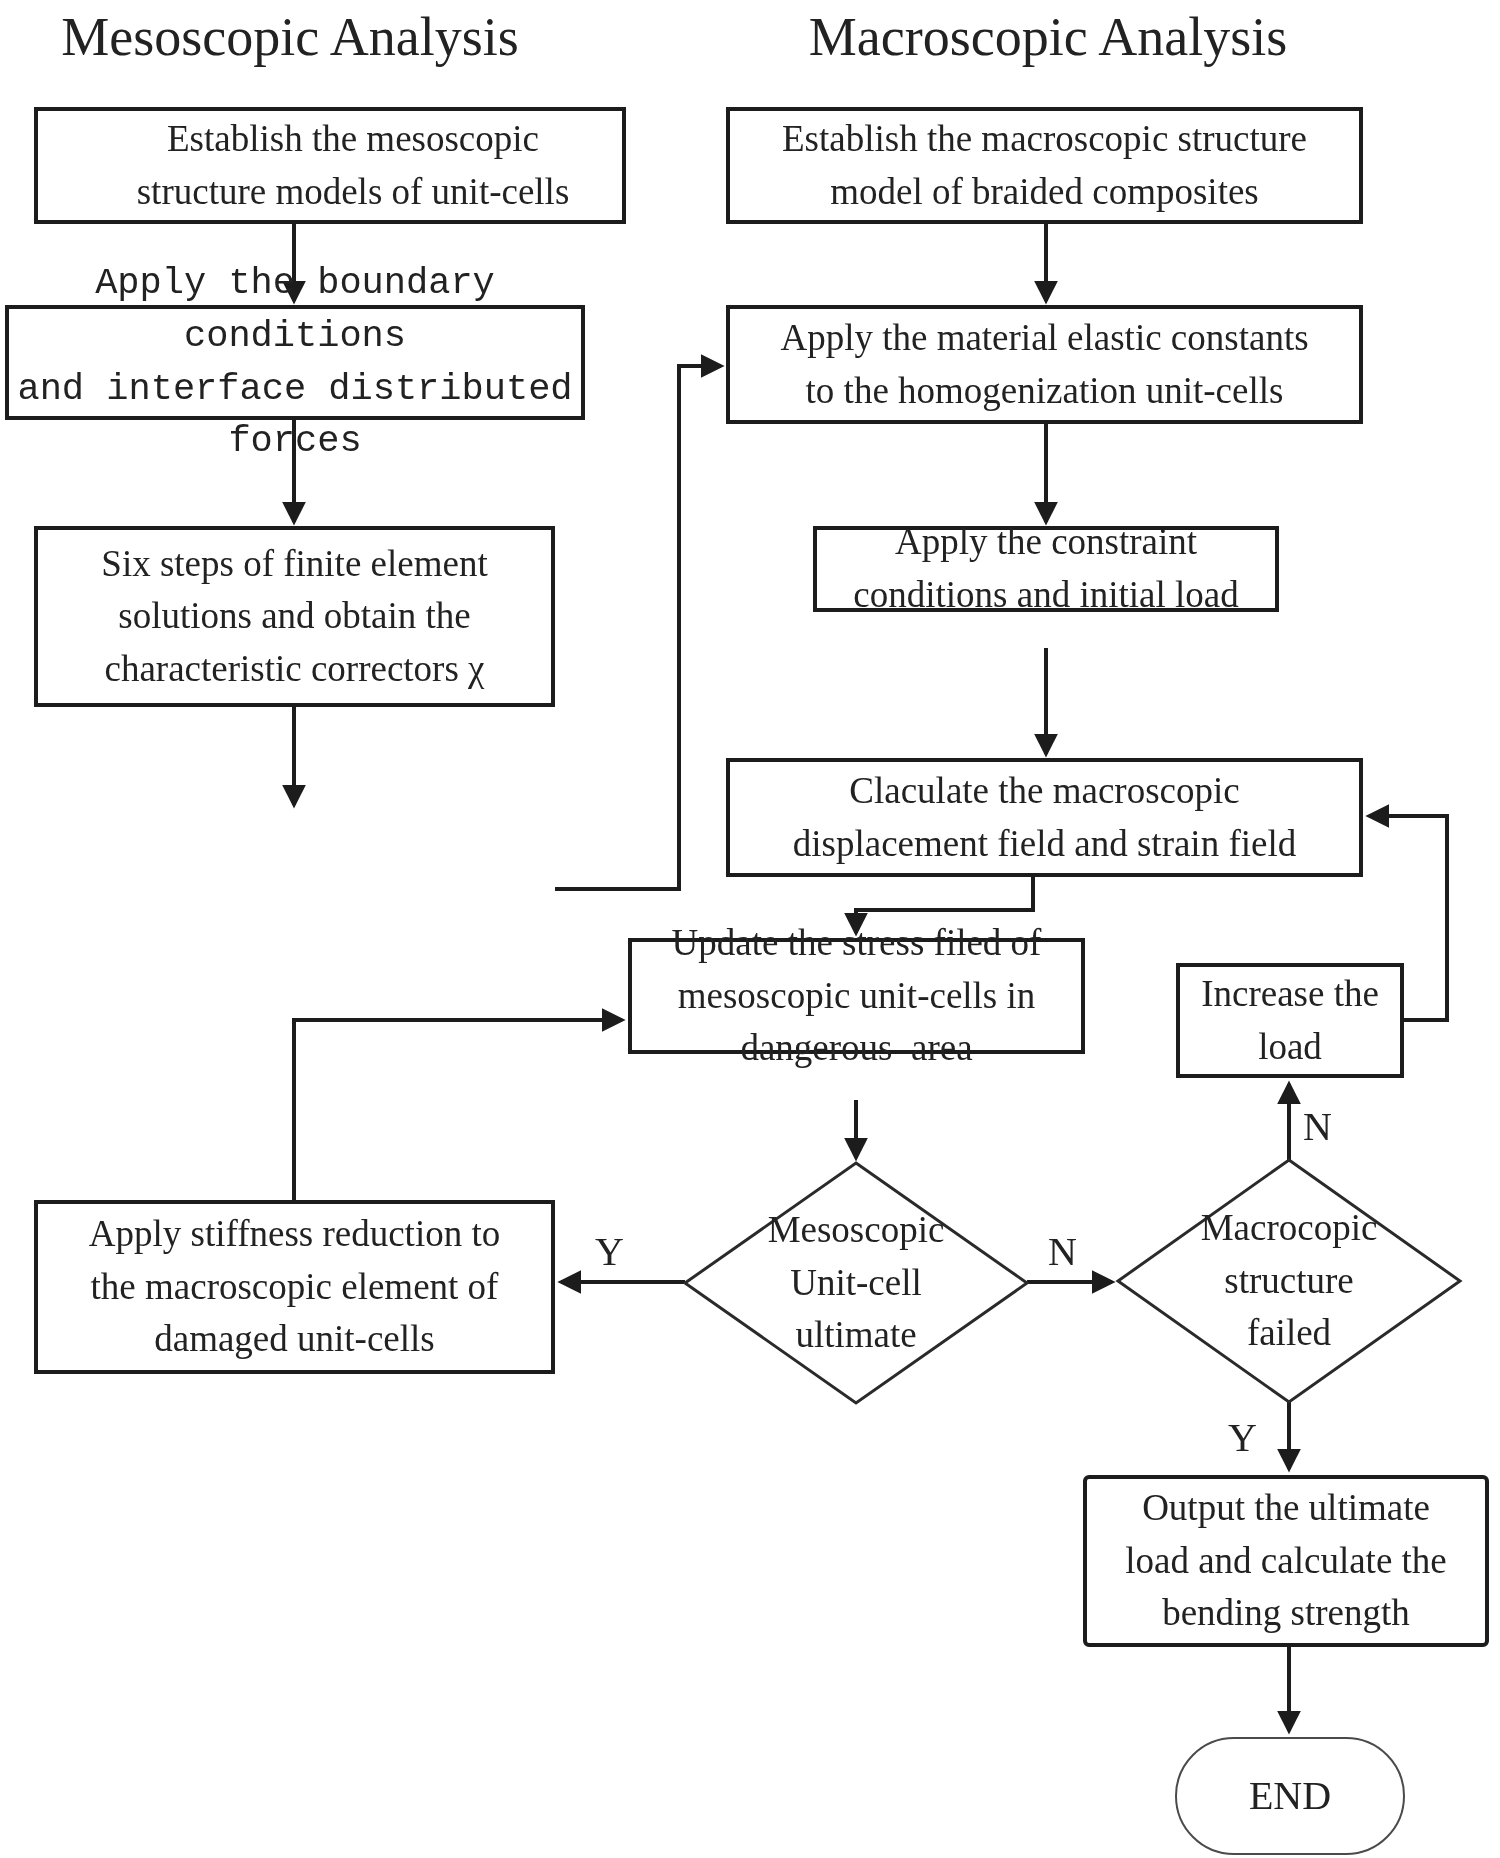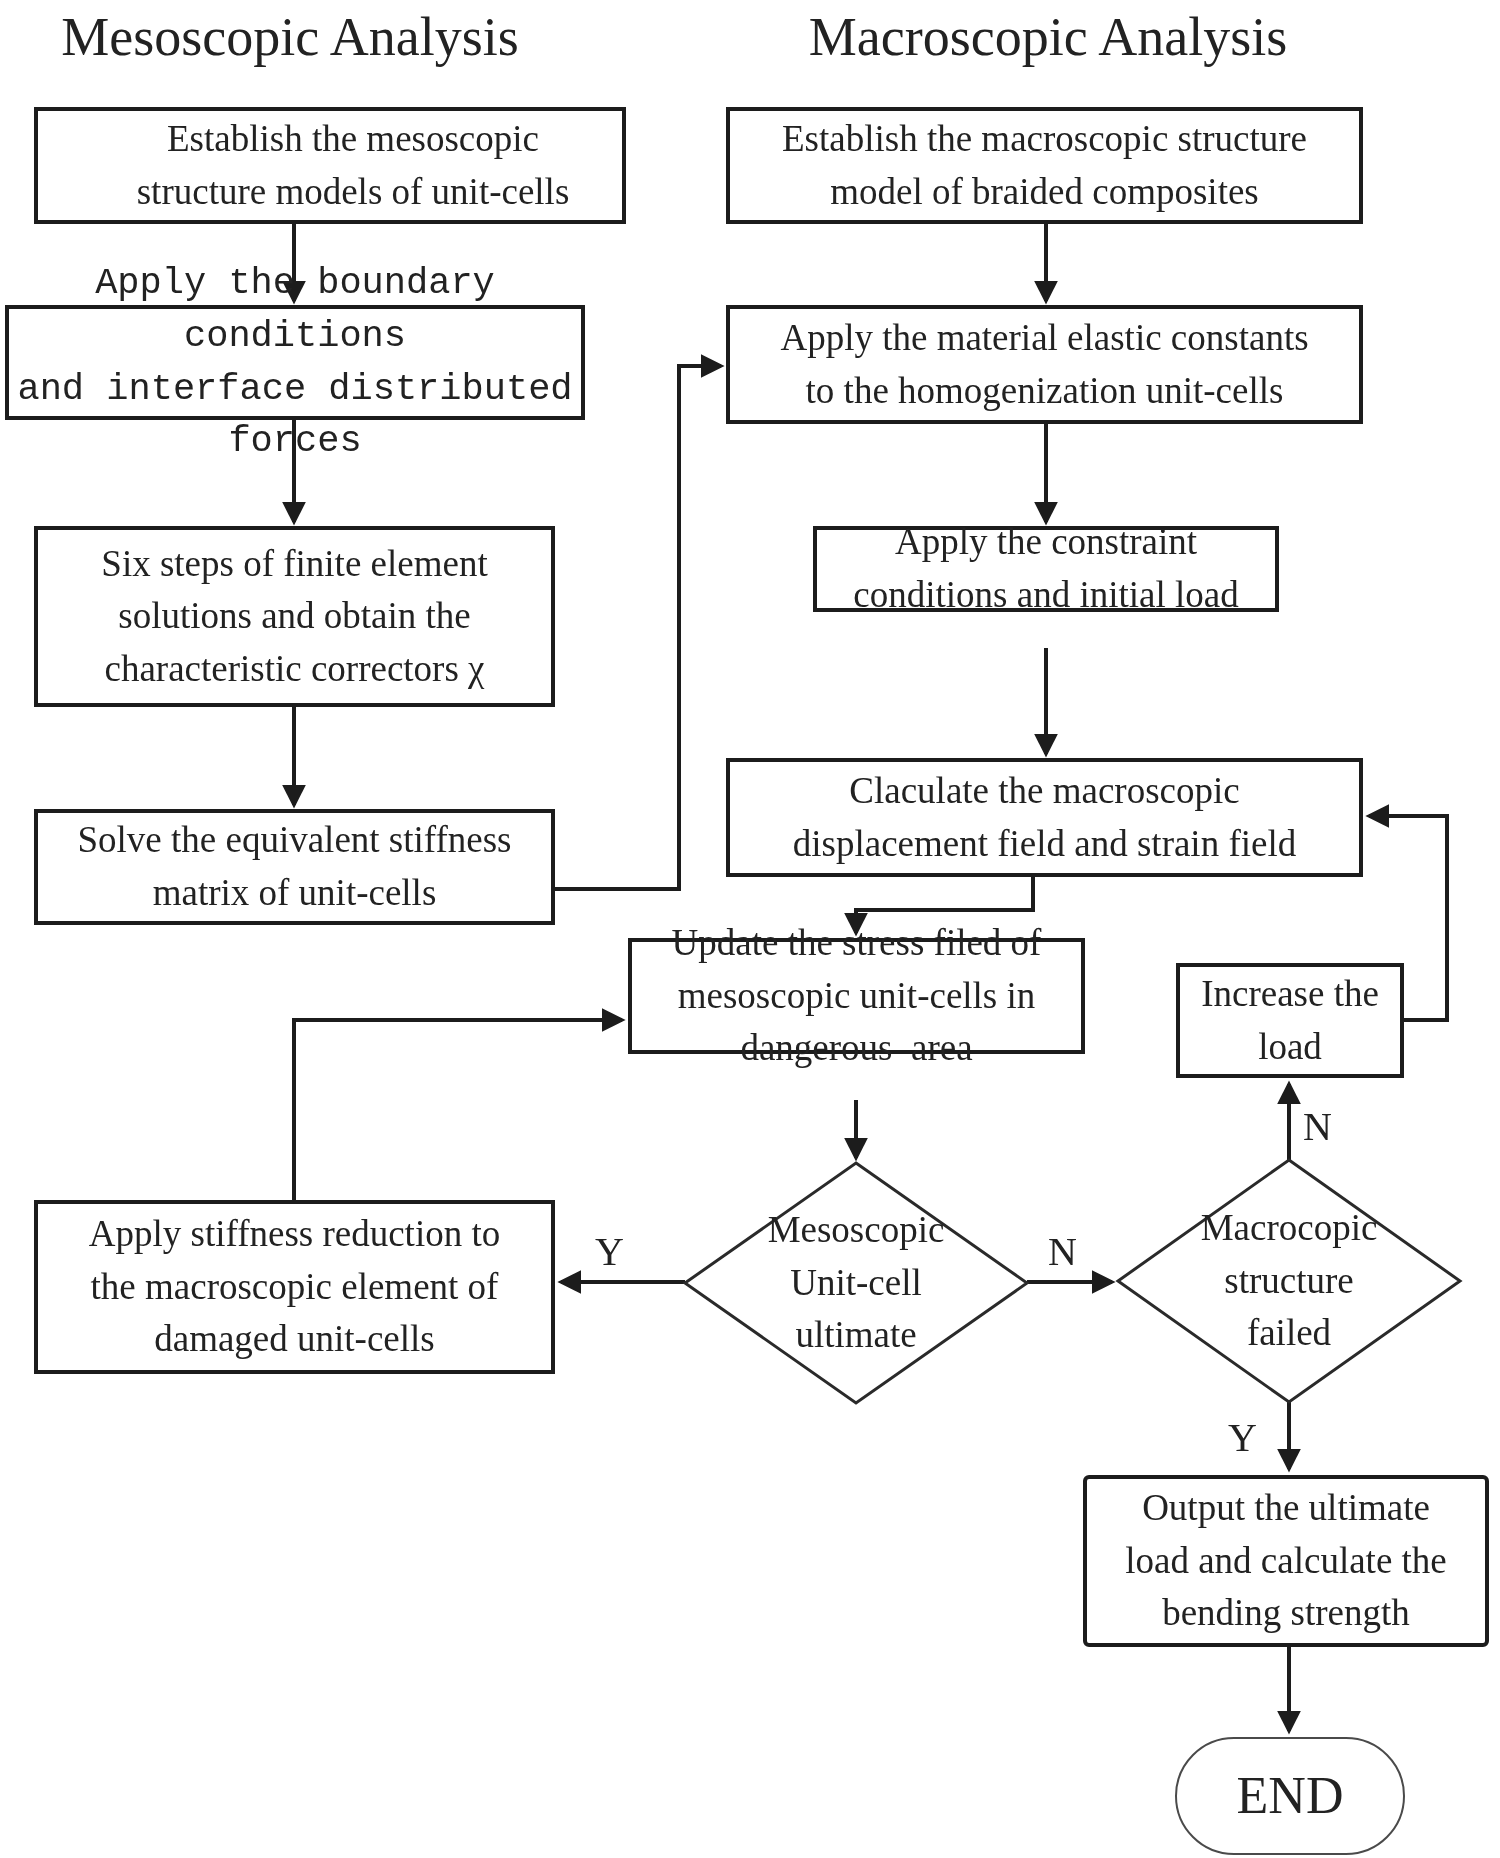--- a/index.html
+++ b/index.html
@@ -31,21 +31,21 @@
     border: 4px solid #1c1c1c;
     background: #ffffff;
   }
   .diamond-label {
     background: transparent;
   }
   .terminator {
     border: 2.5px solid #4a4a4a;
     border-radius: 60px;
     background: #ffffff;
-    font-size: 52px;
+    font-size: 40px;
   }
   .col-title {
     position: absolute;
     text-align: center;
     font-size: 54px;
     white-space: pre;
   }
   .branch-label {
     position: absolute;
     font-size: 40px;
@@ -104,22 +104,20 @@
   <div class="col-title" style="left:40px; top:6px; width:500px;">Mesoscopic Analysis</div>
   <div class="col-title" style="left:798px; top:6px; width:500px;">Macroscopic Analysis</div>
 
   <div class="node proc" style="left:34px; top:107px; width:592px; height:117px;padding-left:46px;">Establish the mesoscopic
 structure models of unit-cells</div>
   <div class="node proc" style="left:5px; top:305px; width:580px; height:115px;font-family:Liberation Mono, monospace;">Apply the boundary conditions
 and interface distributed forces</div>
   <div class="node proc" style="left:34px; top:526px; width:521px; height:181px;">Six steps of finite element
 solutions and obtain the
 characteristic correctors χ</div>
-  <div class="node proc" style="left:34px; top:809px; width:521px; height:116px;">Solve the equivalent stiffness
-matrix of unit-cells</div>
   <div class="node proc" style="left:34px; top:1200px; width:521px; height:174px;">Apply stiffness reduction to
 the macroscopic element of
 damaged unit-cells</div>
 
   <div class="node proc" style="left:726px; top:107px; width:637px; height:117px;">Establish the macroscopic structure
 model of braided composites</div>
   <div class="node proc" style="left:726px; top:305px; width:637px; height:119px;">Apply the material elastic constants
 to the homogenization unit-cells</div>
   <div class="node proc" style="left:813px; top:526px; width:466px; height:86px;">Apply the constraint
 conditions and initial load</div>

